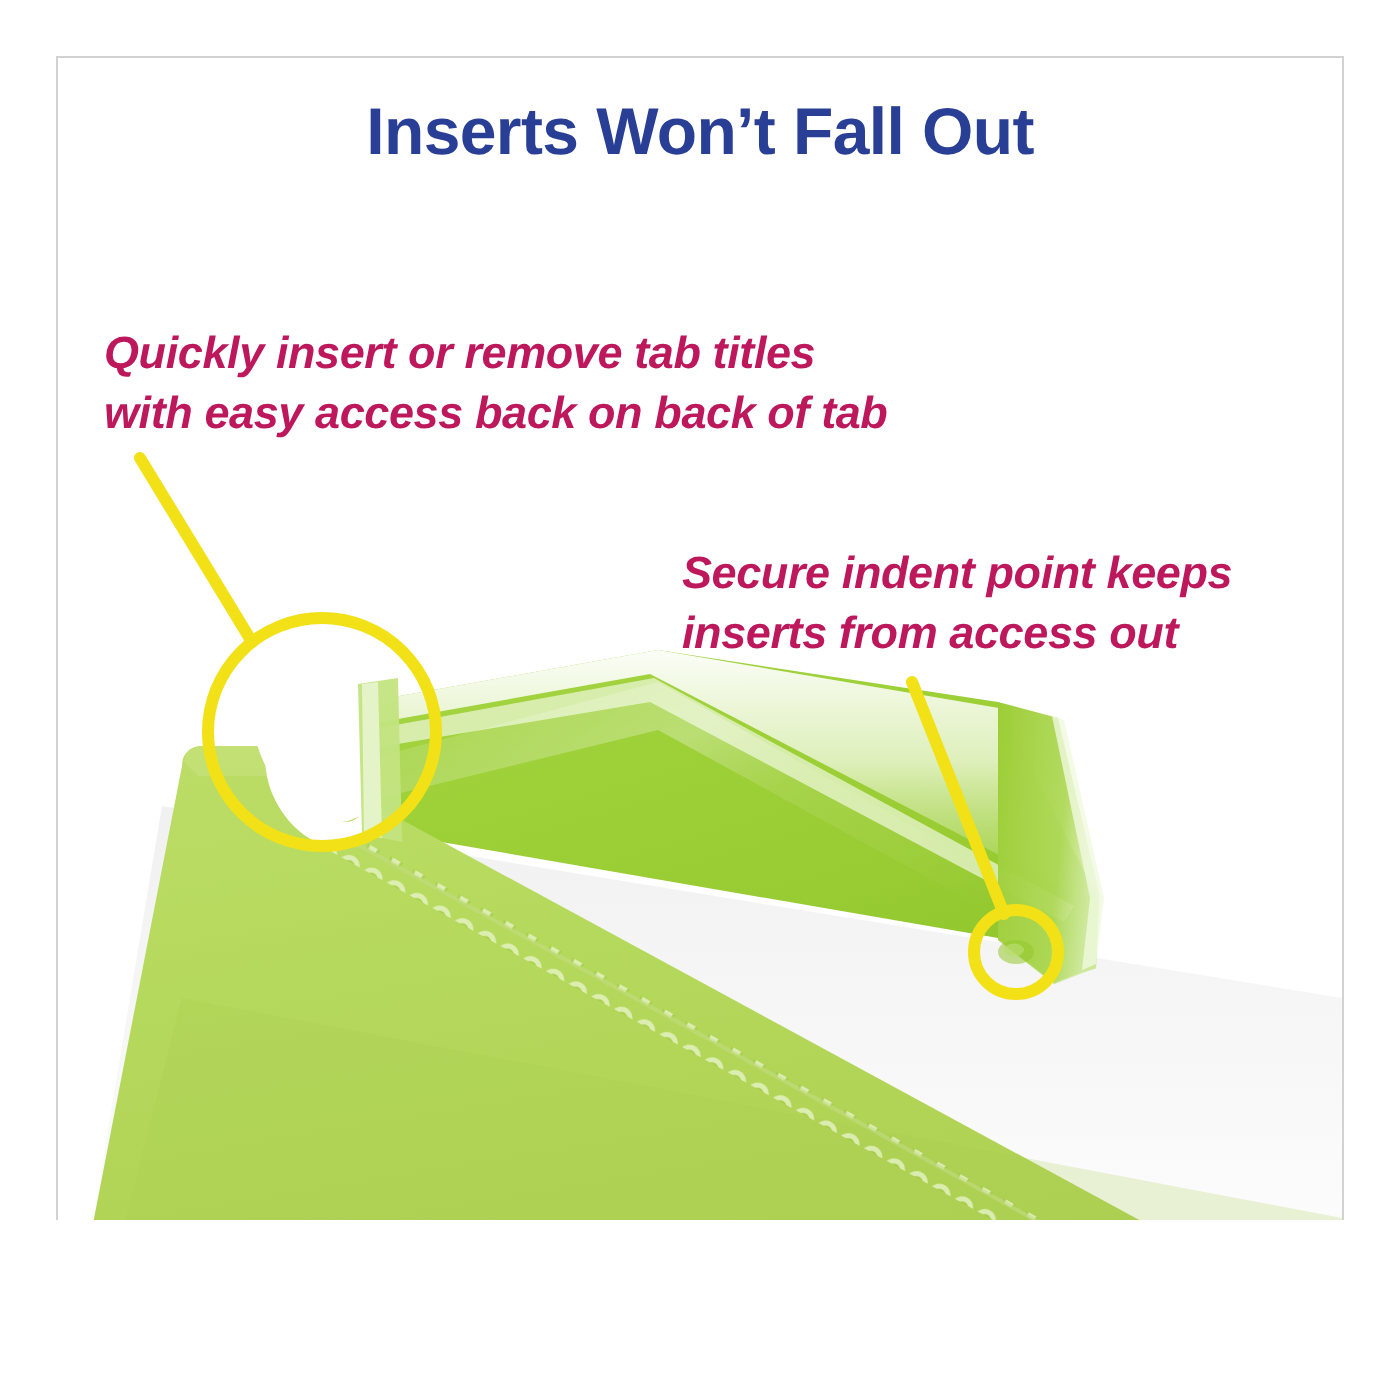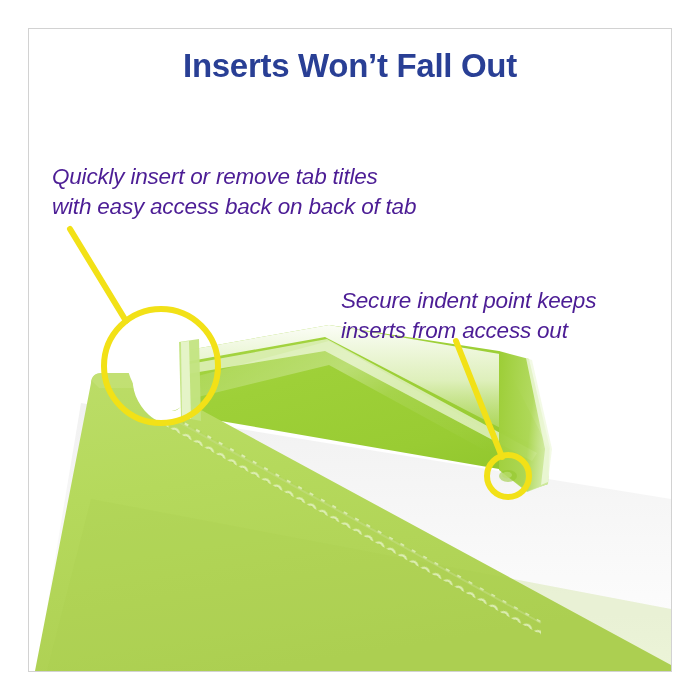--- a/index.html
+++ b/index.html
@@ -7,21 +7,21 @@
     margin: 0;
     padding: 0;
     background: #ffffff;
   }
   body {
     font-family: "Liberation Sans", sans-serif;
   }
   #stage {
     position: relative;
     width: 700px;
-    height: 700px;
+    height: 610px;
     background: #ffffff;
     overflow: hidden;
   }
   
   #frame-box {
     position: absolute;
     left: 28px;
     top: 28px;
     width: 644px;
     height: 644px;
@@ -55,37 +55,36 @@
     letter-spacing: -0.3px;
     color: #293f95;
     line-height: 1.1;
     white-space: nowrap;
   }
   
   .caption {
     position: absolute;
     font-family: "Liberation Sans", sans-serif;
     font-style: italic;
-    font-weight: normal;
+    font-weight: bold;
     font-size: 22.5px;
     line-height: 1.33;
-    color: #4c1d95;
+    color: #be185d;
     letter-spacing: -0.2px;
     white-space: nowrap;
   }
   #caption-left {
     left: 52px;
     top: 162px;
     text-align: left;
   }
   #caption-right {
     left: 341px;
     top: 272px;
     text-align: left;
-    margin-top: 14px;
   }
   .caption-line { display: block; }
 </style>
 </head>
 <body>
 
 <div id="stage">
 
   <div id="frame-box"></div>
 

